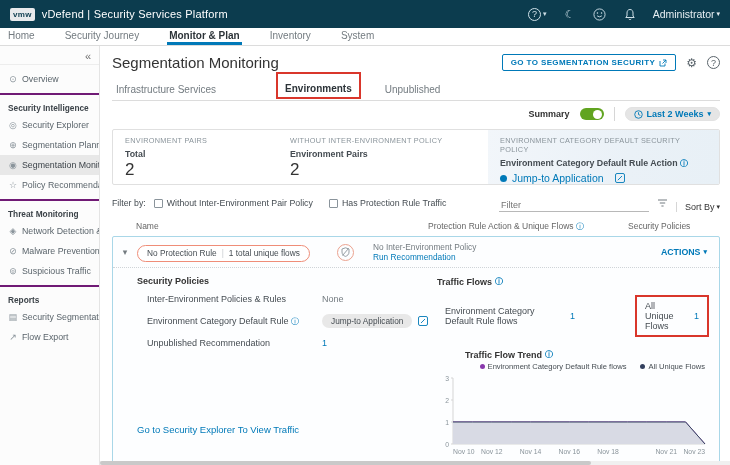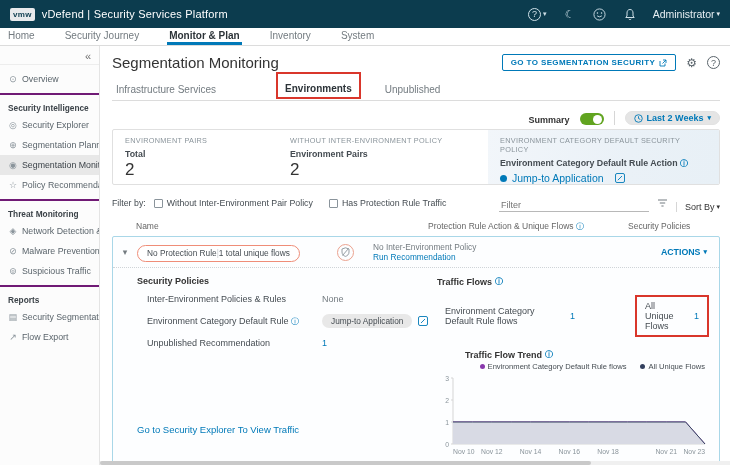--- a/index.html
+++ b/index.html
@@ -37,21 +37,21 @@
   .page-title { font-size:15px; color:#333; font-weight:400; }
   .head-actions { margin-left:auto; display:flex; align-items:center; gap:10px; }
   .planning-btn { border:1px solid #0079b8; color:#0079b8; background:#fff; border-radius:2px; font-size:8px; font-weight:bold; letter-spacing:.4px; padding:3px 8px; display:flex; align-items:center; gap:4px; }
   .gear, .help-circle { color:#5a646b; font-size:12px; }
   .help-circle { width:13px; height:13px; border:1px solid #5a646b; border-radius:50%; font-size:9px; display:flex; align-items:center; justify-content:center; }
 
   .tabs { display:flex; gap:22px; margin-top:8px; border-bottom:1px solid #dcdcdc; padding-left:2px; height:22px; align-items:flex-end; }
   .tab { font-size:10px; color:#737b80; padding:2px 2px 5px; }
   .tab.active-annot { color:#2c3338; font-weight:bold; border:2px solid #d9362b; padding:9px 7px 3px; margin-bottom:1px;margin-left:36px; }
 
-  .summary-toolbar { display:flex; justify-content:flex-end; align-items:flex-end; gap:10px; height:22px; margin-top:2px; }
+  .summary-toolbar { display:flex; justify-content:flex-end; align-items:center; gap:10px; height:22px; margin-top:2px; }
   .summary-label { font-size:9px; font-weight:bold; color:#333; }
   .toggle { width:24px; height:12px; background:#61a420; border-radius:7px; position:relative; }
   .toggle::after { content:""; position:absolute; right:1.5px; top:1.5px; width:9px; height:9px; border-radius:50%; background:#fff; }
   .tb-sep { width:1px; height:14px; background:#d6d6d6; }
   .time-range { display:flex; align-items:center; gap:4px; color:#0079b8; font-size:9px; font-weight:bold; border:1px solid #e2e2e2; border-radius:10px; padding:1px 8px; background:#e5e5e5; }
 
   .summary-panel { margin-top:4px; border:1px solid #e0e0e0; border-radius:2px; height:56px; display:flex; overflow:hidden; }
   .sum-col { padding:6px 12px; }
   .sum-col.c1 { width:165px; }
   .sum-col.c2 { width:210px; }
@@ -78,21 +78,21 @@
   .th-rule { width:200px; }
   .th-sec { flex:1; }
 
   .row-card { border:1px solid #a9d7e8; background:#fdfeff; border-radius:2px; }
   .row-head { display:flex; align-items:center; height:30px; }
   .chev { width:24px; text-align:center; color:#737b80; font-size:9px; }
   .row-name-wrap { width:292px; }
   .row-name { font-size:10px; color:#454c52; }
   .annot-name { display:inline-block; border:2px solid #d9362b; padding:4px 26px 4px 7px; }
   .cell-rule { width:200px; }
-  .pill { display:inline-flex; align-items:flex-end; border:1px solid #ef8d78; border-radius:9px; padding:2.5px 9px; font-size:8.3px; color:#454c52; background:#fff; }
+  .pill { display:inline-flex; align-items:flex-end; gap:5px; border:1px solid #ef8d78; border-radius:9px; padding:2.5px 9px; font-size:8.3px; color:#454c52; background:#fff; }
   .pill-sep { color:#c9cdd0; }
   .cell-sec { flex:1; display:flex; align-items:center; gap:19px; }
   .shield-badge { width:17px; height:17px; border:1px solid #eba28f; border-radius:50%; display:flex; align-items:center; justify-content:center; flex:0 0 auto; }
   .sec-lines { font-size:8.3px; line-height:1.25; }
   .sec-status { color:#737b80; }
   .link { color:#0079b8; }
   .actions { margin-left:auto; margin-right:12px; color:#0079b8; font-size:8.8px; font-weight:bold; display:flex; align-items:center; gap:3px; }
 
   .row-body { border-top:1px dotted #cfd4d8; display:flex; padding:8px 10px 4px 24px; }
   .exp-left { width:320px; }

